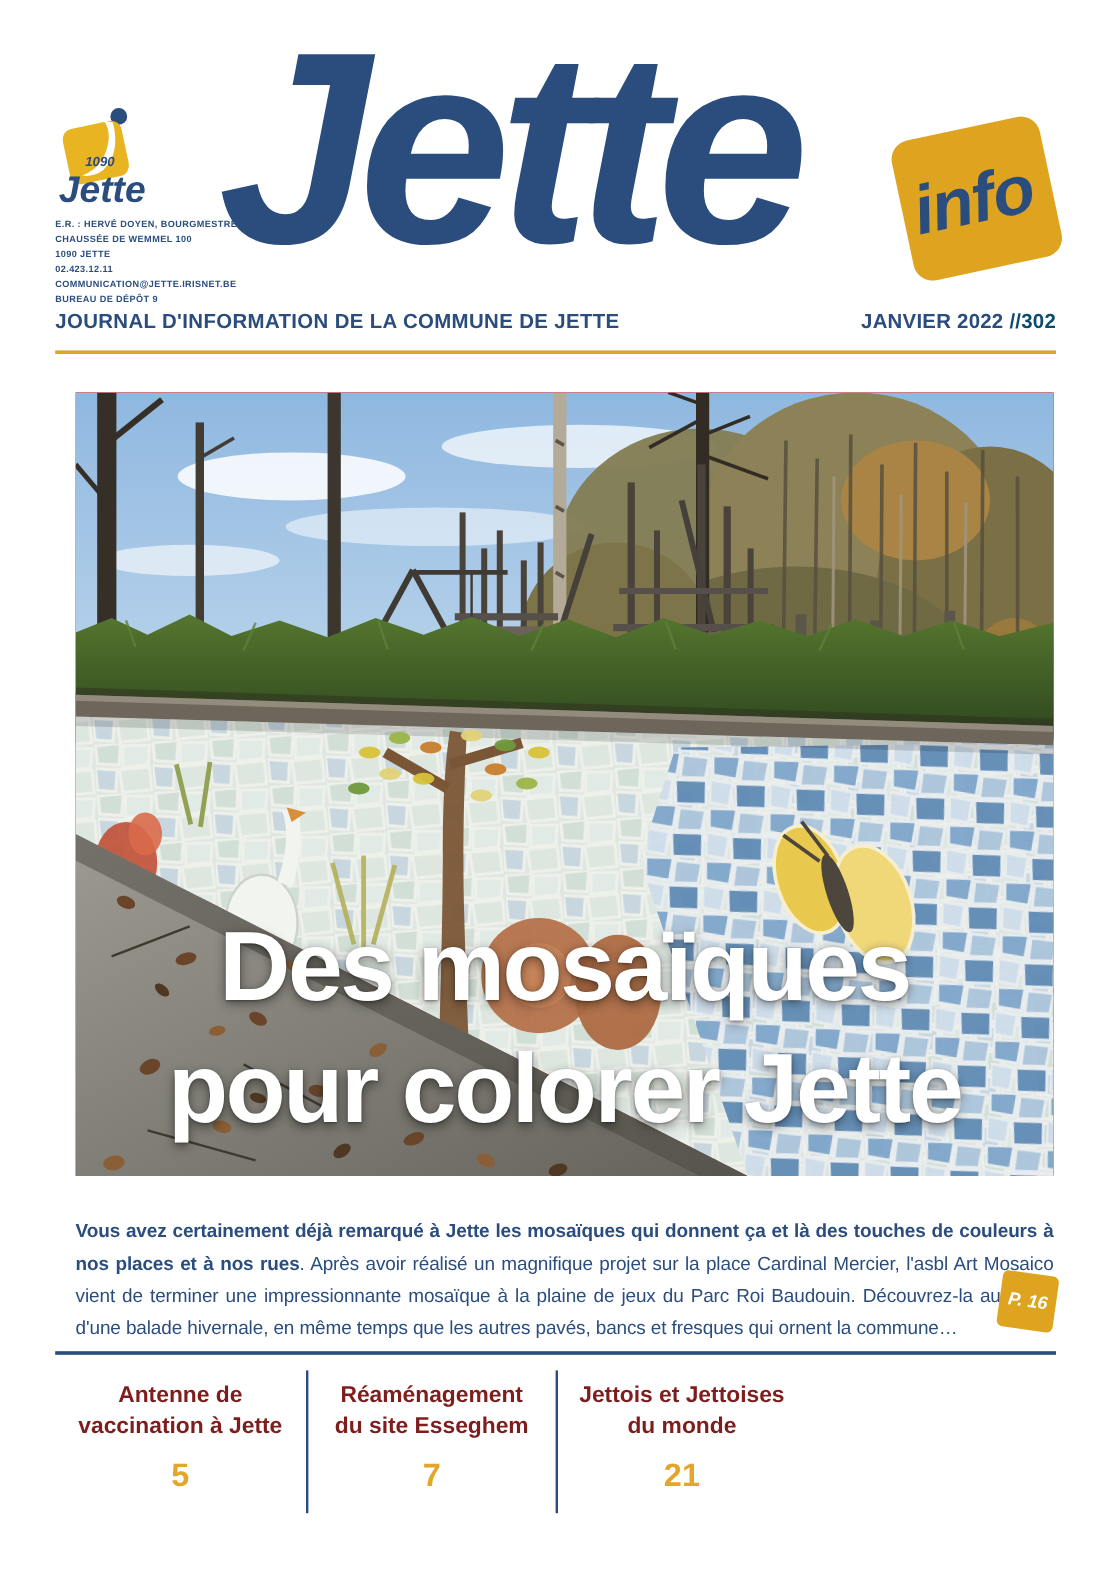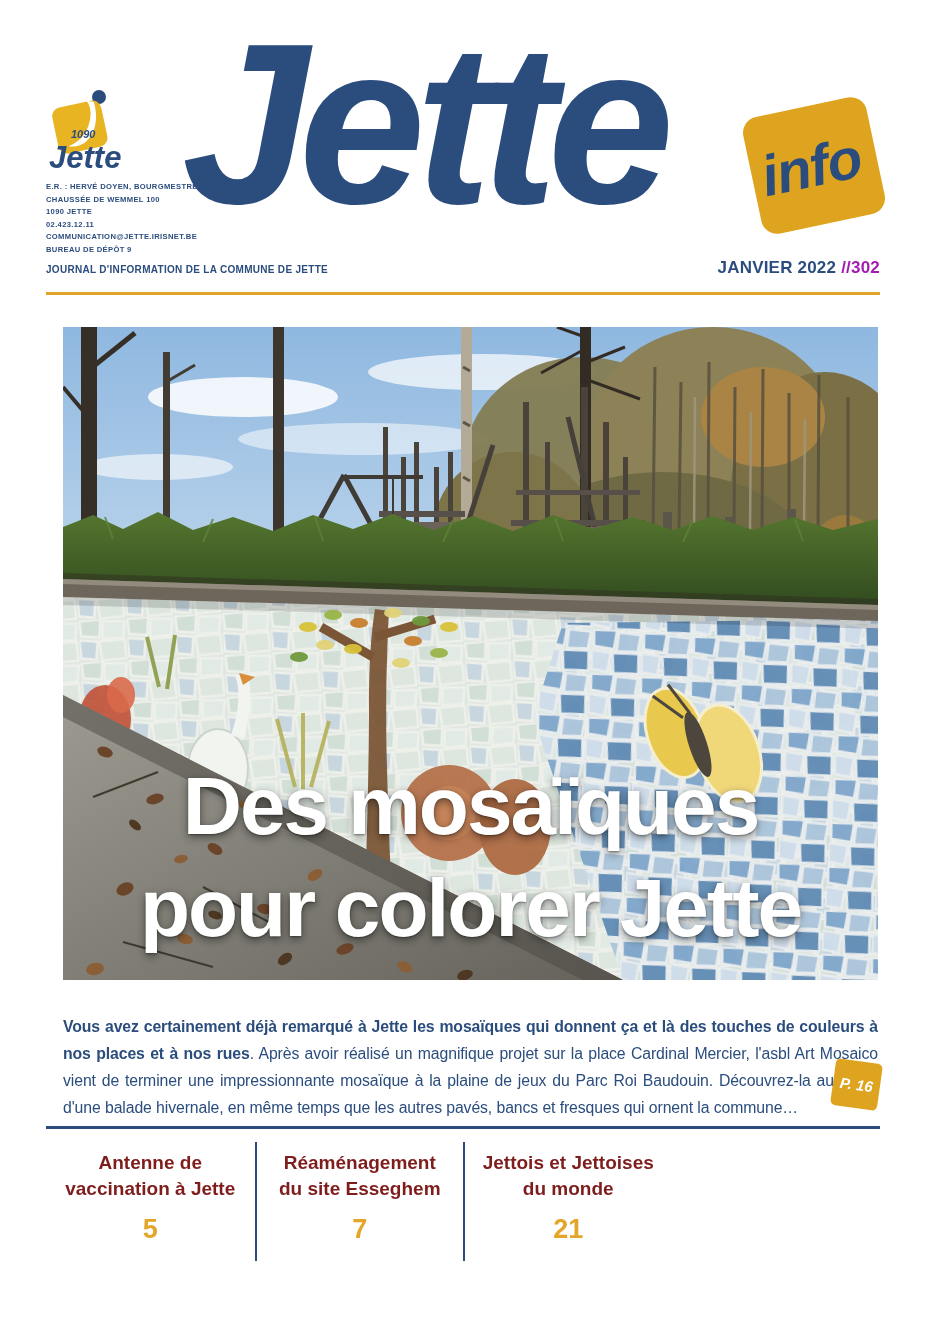--- a/index.html
+++ b/index.html
@@ -20,23 +20,23 @@
   .info-badge{
     position:absolute;left:751px;top:106px;width:126px;height:119px;
     background:#dfa41f;border-radius:16px;transform:rotate(-12deg);
     display:flex;align-items:center;justify-content:center;
   }
   .info-badge span{font-size:57px;font-style:italic;font-weight:bold;color:#2b4d7e;letter-spacing:-1px;padding-right:6px;}
   .meta-row{
     position:absolute;left:46px;top:258px;width:834px;
     display:flex;justify-content:space-between;align-items:baseline;
   }
-  .journal-line{font-size:10px;font-weight:bold;color:#2b4d7e;letter-spacing:.3px;}
+  .journal-line{font-size:17px;font-weight:bold;color:#2b4d7e;letter-spacing:.3px;}
   .issue{font-size:17px;font-weight:bold;color:#2b4d7e;letter-spacing:.2px;}
-  .issue .num{color:#a21caf;margin-left:5px;}
+  .issue .num{color:#0c4a6e;margin-left:5px;}
   .gold-rule{position:absolute;left:46px;top:292px;width:834px;height:3px;background:#e0a526;}
   
   .photo{position:absolute;left:63px;top:327px;width:815px;height:653px;overflow:hidden;background:#b91c1c;}
   .photo svg{display:block;}
   .headline{
     position:absolute;left:0;top:428px;width:100%;text-align:center;
     color:#ffffff;font-weight:bold;font-size:82px;line-height:102px;letter-spacing:-2px;
     text-shadow:0 3px 9px rgba(0,0,0,.45), 0 1px 2px rgba(0,0,0,.35);
   }
   

